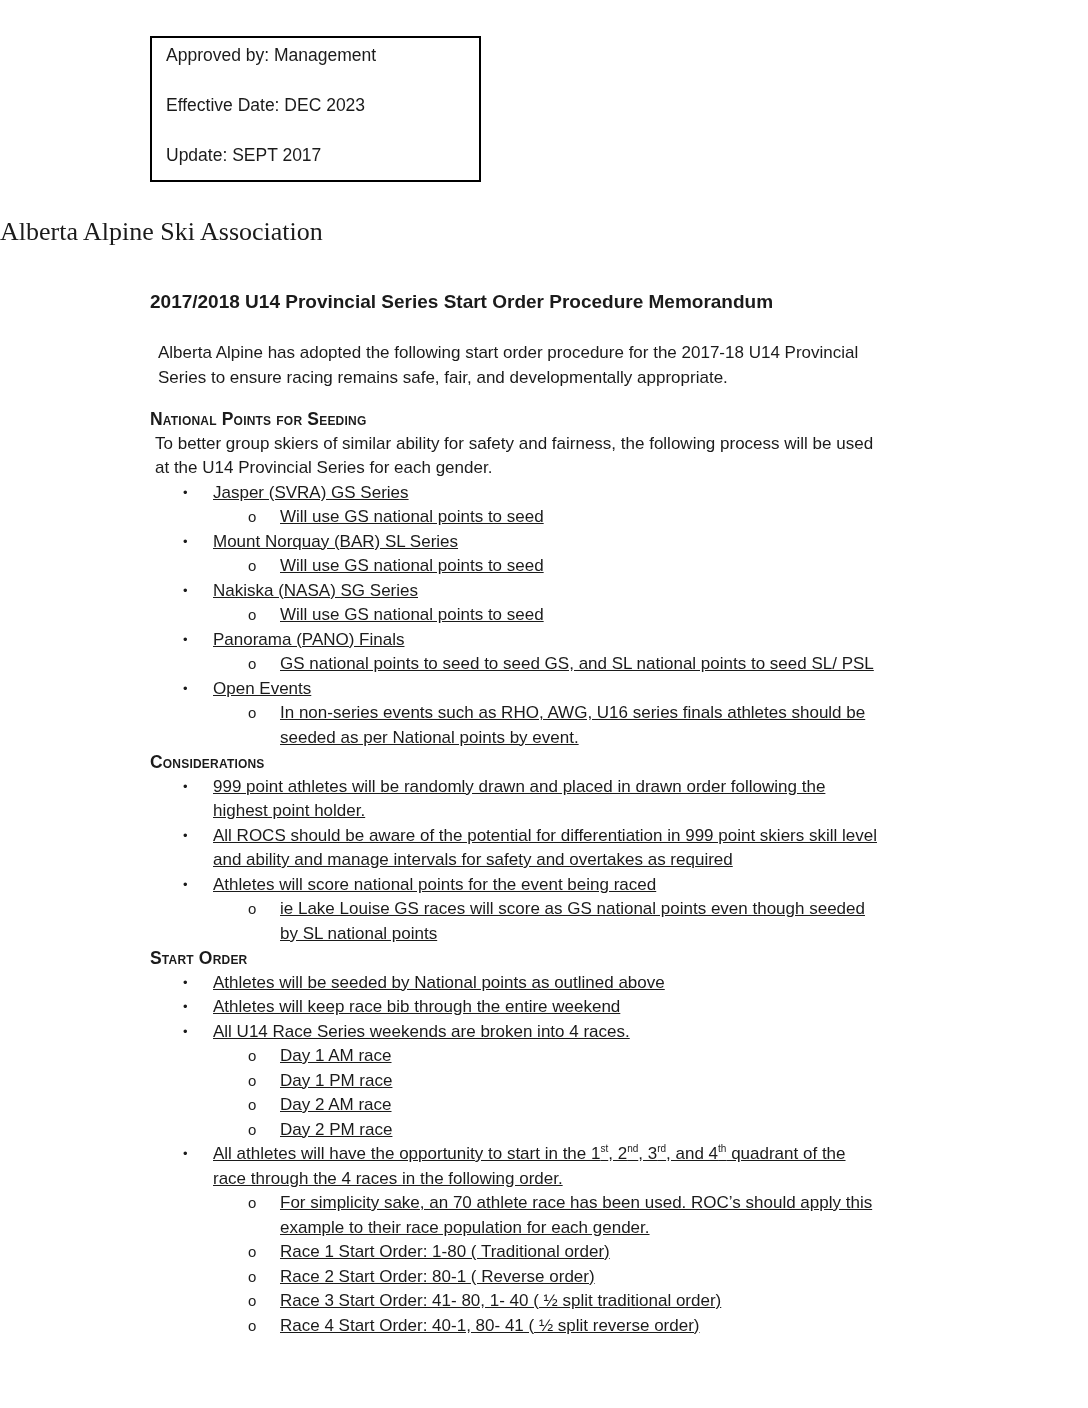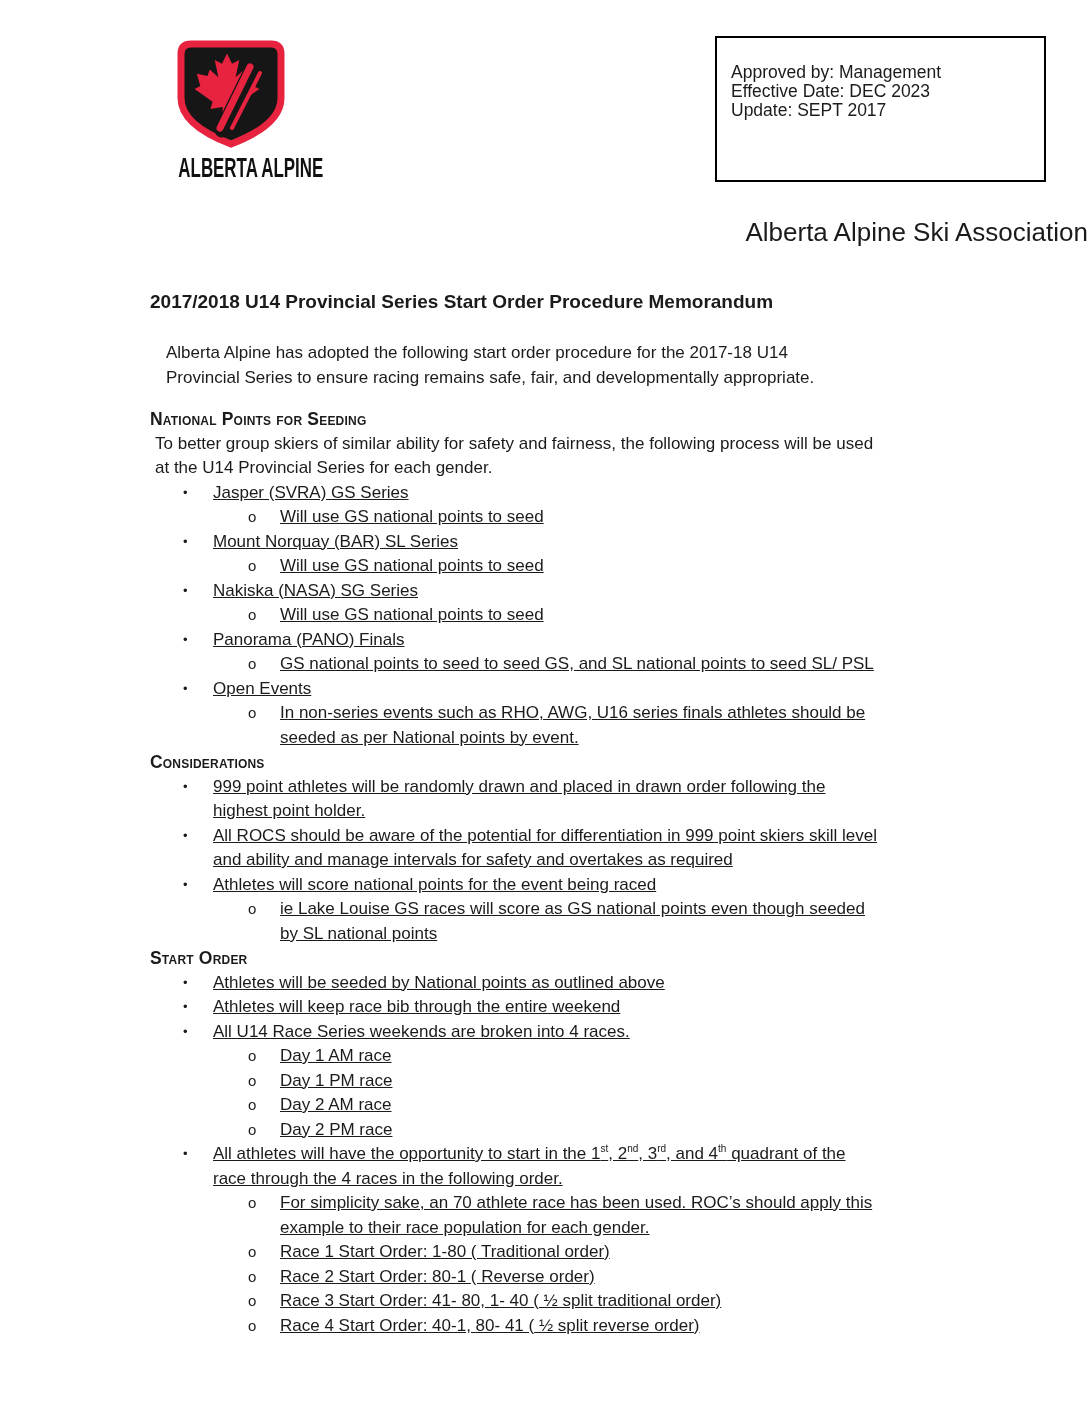--- a/index.html
+++ b/index.html
@@ -22,58 +22,48 @@
   .crest-body{fill:var(--logo-black);stroke:var(--logo-red);stroke-width:7;}
   .leaf{fill:var(--logo-red);}
   .ski-gap{stroke:var(--logo-black);stroke-width:15;stroke-linecap:round;}
   .ski{stroke:var(--logo-red);stroke-linecap:round;}
   .wordmark{
     font-weight:bold;font-size:26px;line-height:26px;white-space:nowrap;color:#111;
     transform:scale(0.65,1.05);transform-origin:center top;letter-spacing:0;
   }
   .approval-box{
     box-sizing:border-box;width:331px;height:146px;border:2px solid var(--box-border);
-    padding:25px 14px 15px;display:flex;flex-direction:column;
+    padding:8px 14px 15px;display:flex;flex-direction:column;justify-content:space-between;
     font-size:17.5px;line-height:19px;
   }
   
-  .title{margin:34px 0 0;font-size:26px;line-height:32px;font-weight:normal;text-align:right;}
+  .title{margin:34px 0 0;font-size:26px;line-height:32px;font-weight:normal;text-align:left;font-family:Liberation Serif, serif;}
   
   .content{margin:42px 42px 0 150px;width:731px;}
   .memo-heading{margin:0;font-size:19px;line-height:24px;font-weight:bold;white-space:nowrap;}
-  .intro{margin:27px 16px 0;}
+  .intro{margin:27px 8px 0;}
   .sections{margin-top:17px;}
   section{margin:0;}
   .sec-heading{margin:0;font-size:17.5px;line-height:24.5px;font-weight:bold;font-variant:small-caps;letter-spacing:0.2px;}
   .sec-lead{margin:0;padding-left:5px;}
   .li{display:flex;}
   .li .marker{text-align:left;}
   .l1{padding-left:33px;}
   .l1 .marker{flex:0 0 30px;font-size:13px;}
   .l2{padding-left:98px;}
   .l2 .marker{flex:0 0 32px;font-size:15px;}
   .txt{flex:1;text-decoration:underline;}
   sup{font-size:10px;line-height:0;}
 </style>
 </head>
 <body>
 
 <div class="page">
 
   <header class="header">
-    <div class="logo">
-      <svg viewBox="0 0 112 112" aria-hidden="true">
-        <path class="crest-body" d="M16 6 H96 Q106 6 106 16 V60 Q106 87 56 106 Q6 87 6 60 V16 Q6 6 16 6 Z"></path>
-        <path class="leaf" transform="translate(16,12) scale(0.72)" d="M50 5 L43 19 L33 14 L38 38 L26 27 L23 36 L8 33 L13 50 L5 54 L30 72 L27 82 L44 79 L43 103 L57 103 L56 79 L73 82 L70 72 L95 54 L87 50 L92 33 L77 36 L74 27 L62 38 L67 14 L57 19 Z"></path>
-        <line class="ski-gap" x1="47" y1="92" x2="79" y2="27"></line>
-        <line class="ski" x1="45" y1="90" x2="75" y2="29" stroke-width="7"></line>
-        <line class="ski" x1="57" y1="90" x2="85" y2="35" stroke-width="4"></line>
-      </svg>
-      <div class="wordmark">ALBERTA ALPINE</div>
-    </div>
 
     <div class="approval-box">
       <div>Approved by: Management</div>
       <div>Effective Date: DEC 2023</div>
       <div>Update: SEPT 2017</div>
     </div>
   </header>
 
   <h1 class="title">Alberta Alpine Ski Association</h1>
 

